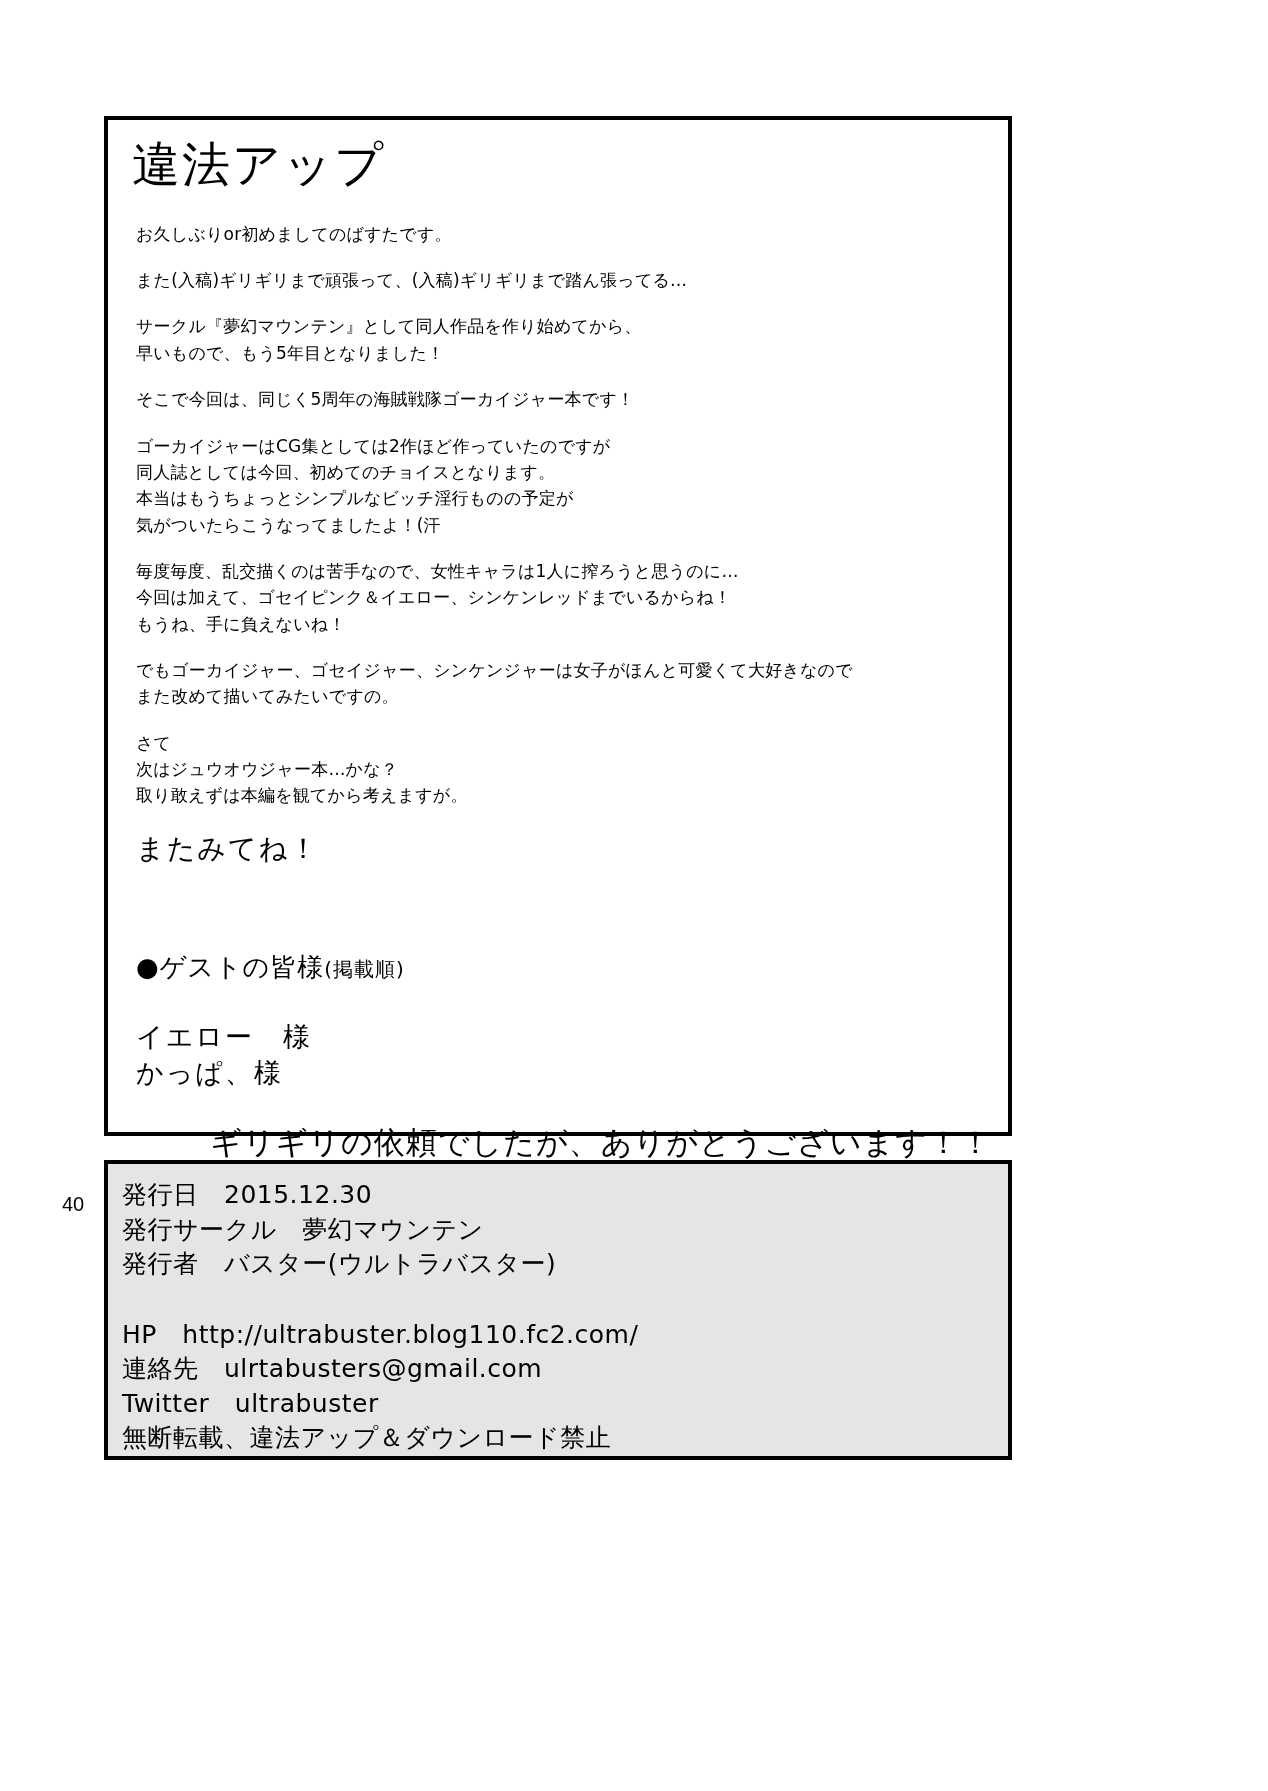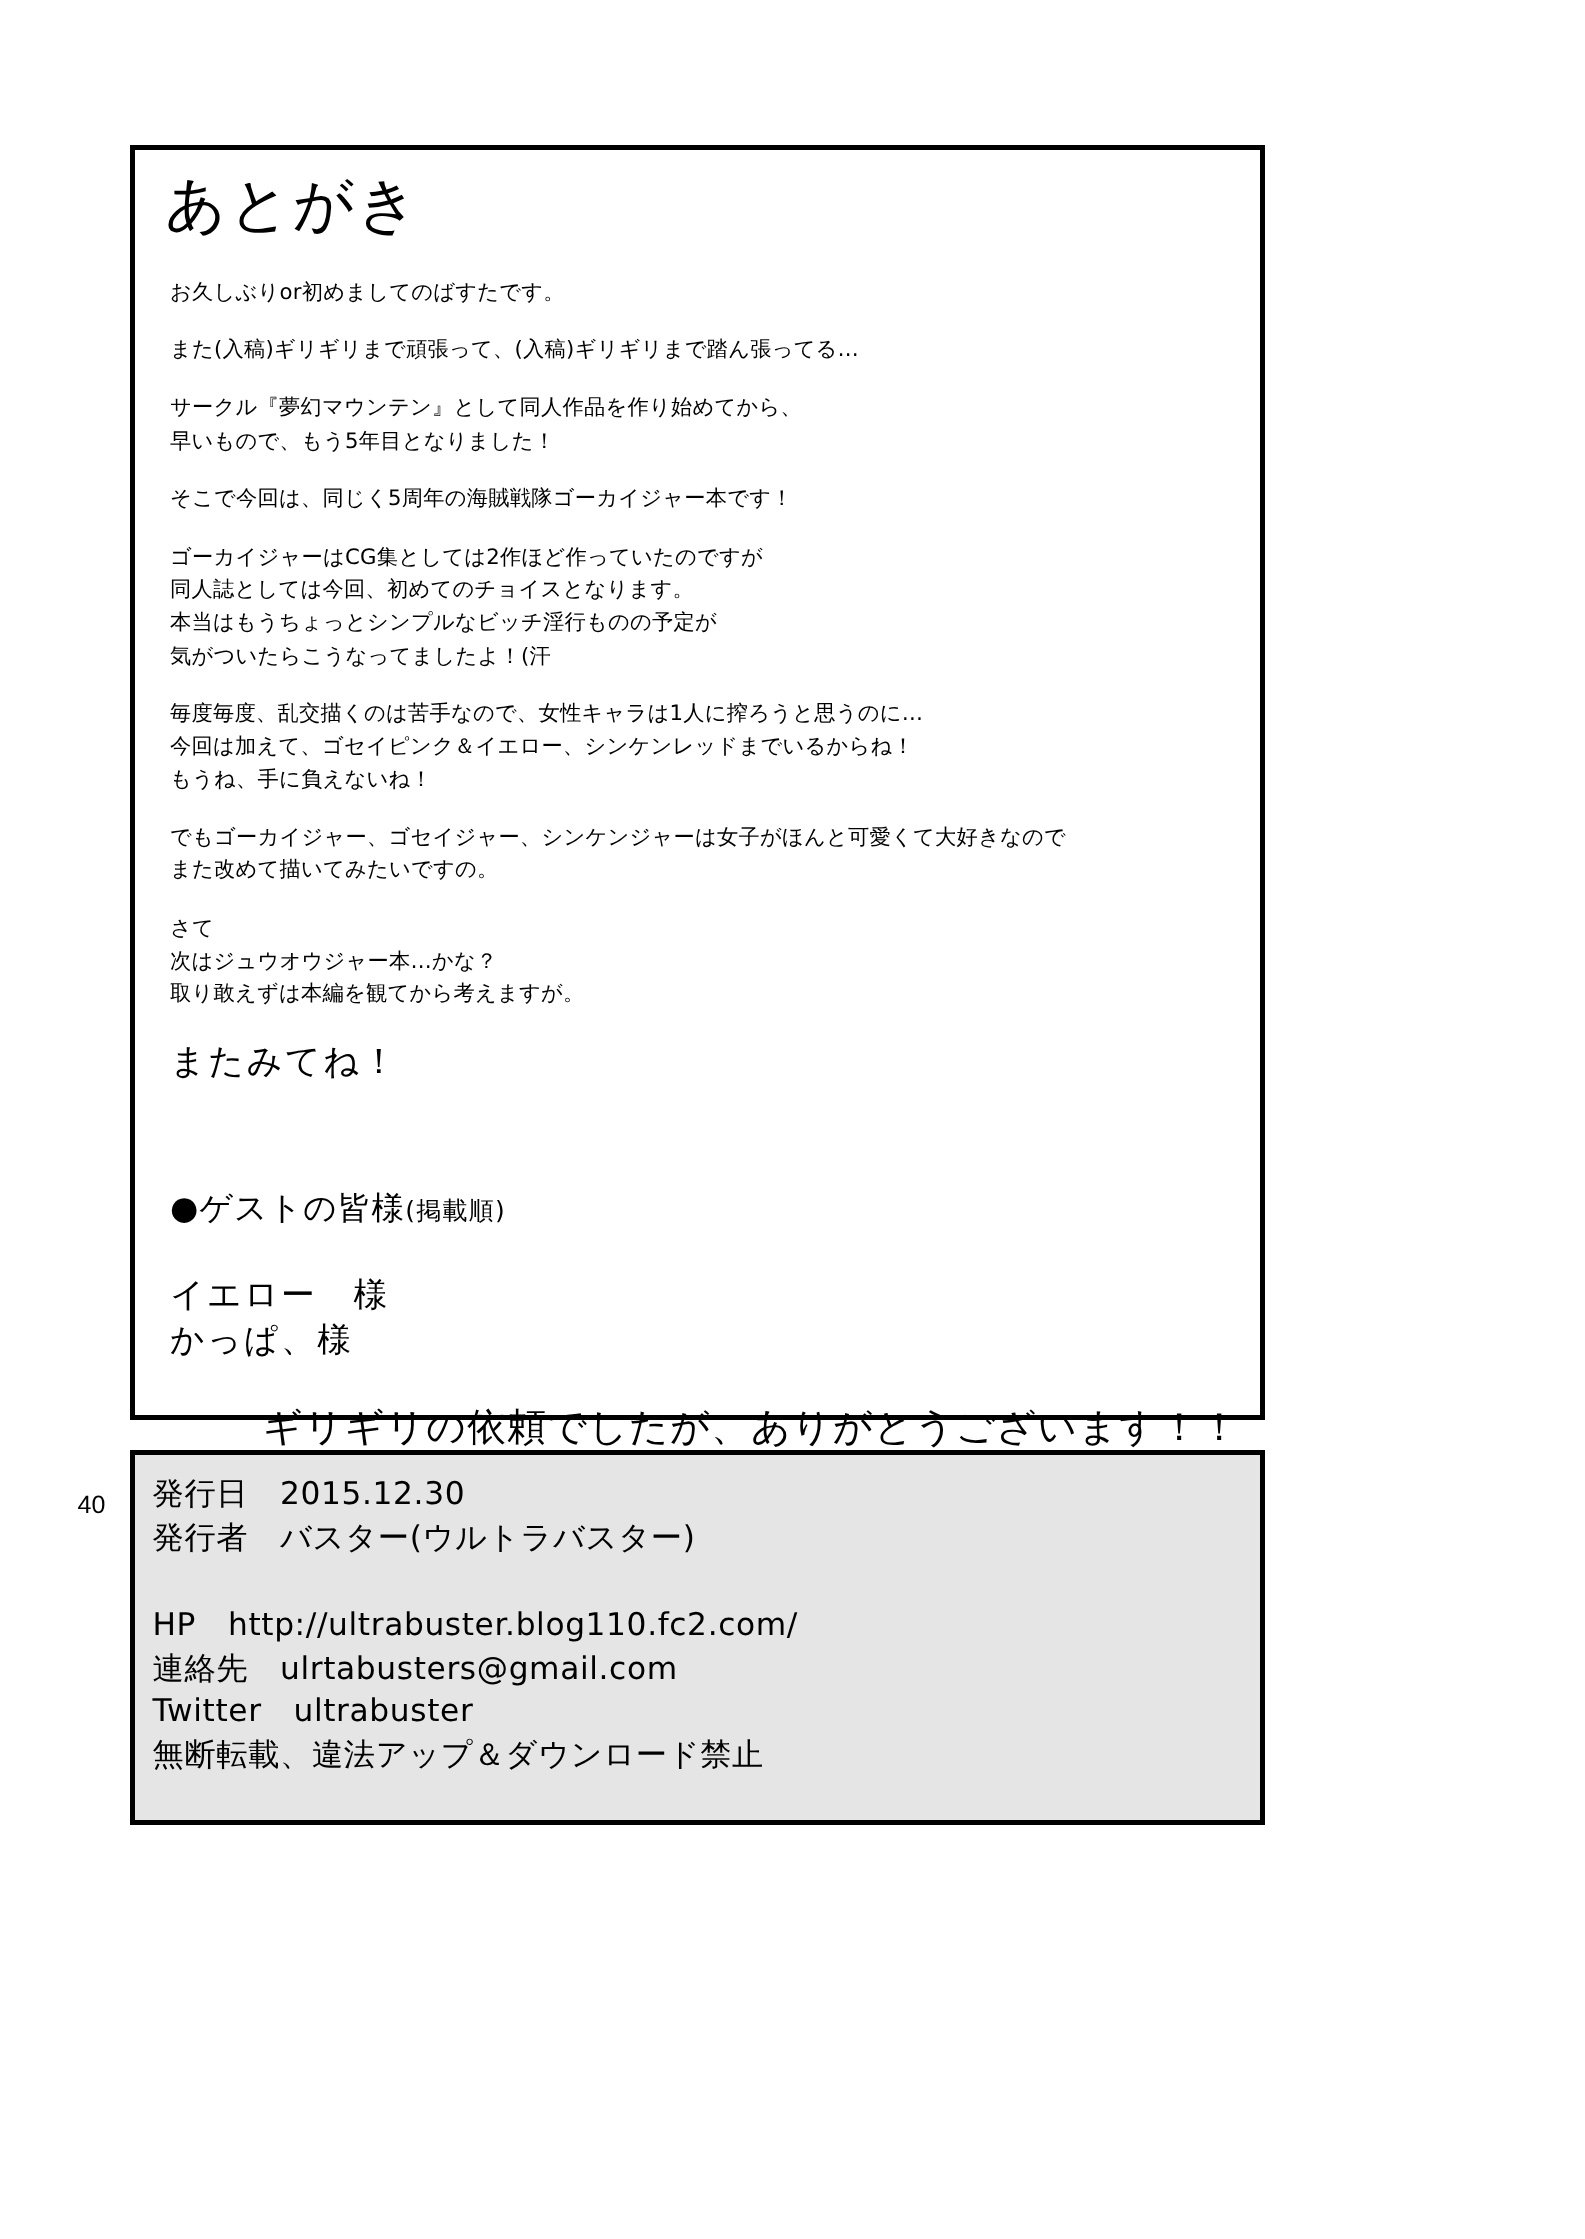--- a/index.html
+++ b/index.html
@@ -139,21 +139,21 @@
 </head>
 <body>
 
 <div class="page">
 
   <div class="page-number">40</div>
 
   <div class="afterword-box">
     <div class="afterword-inner">
 
-      <h1 class="afterword-title">あとがき</h1>
+      <h1 class="afterword-title">違法アップ</h1>
 
       <p class="para">お久しぶりor初めましてのばすたです。</p>
       <p class="para">また(入稿)ギリギリまで頑張って、(入稿)ギリギリまで踏ん張ってる…</p>
       <p class="para">サークル『夢幻マウンテン』として同人作品を作り始めてから、
 早いもので、もう5年目となりました！</p>
       <p class="para">そこで今回は、同じく5周年の海賊戦隊ゴーカイジャー本です！</p>
       <p class="para">ゴーカイジャーはCG集としては2作ほど作っていたのですが
 同人誌としては今回、初めてのチョイスとなります。
 本当はもうちょっとシンプルなビッチ淫行ものの予定が
 気がついたらこうなってましたよ！(汗</p>
@@ -177,20 +177,21 @@
       <div class="guest-name">かっぱ、様</div>
 
       <div class="guest-thanks">ギリギリの依頼でしたが、ありがとうございます！！</div>
 
     </div>
   </div>
 
   <div class="colophon-box">
     <div class="colophon-inner">
       <p class="colophon-line">発行日　2015.12.30</p>
+      <p class="colophon-line">発行サークル　夢幻マウンテン</p>
       <p class="colophon-line">発行者　バスター(ウルトラバスター)</p>
 
       <div class="colophon-gap"></div>
 
       <p class="colophon-line mono">HP　http://ultrabuster.blog110.fc2.com/</p>
       <p class="colophon-line mono">連絡先　ulrtabusters@gmail.com</p>
       <p class="colophon-line mono">Twitter　ultrabuster</p>
       <p class="colophon-line">無断転載、違法アップ＆ダウンロード禁止</p>
     </div>
   </div>

